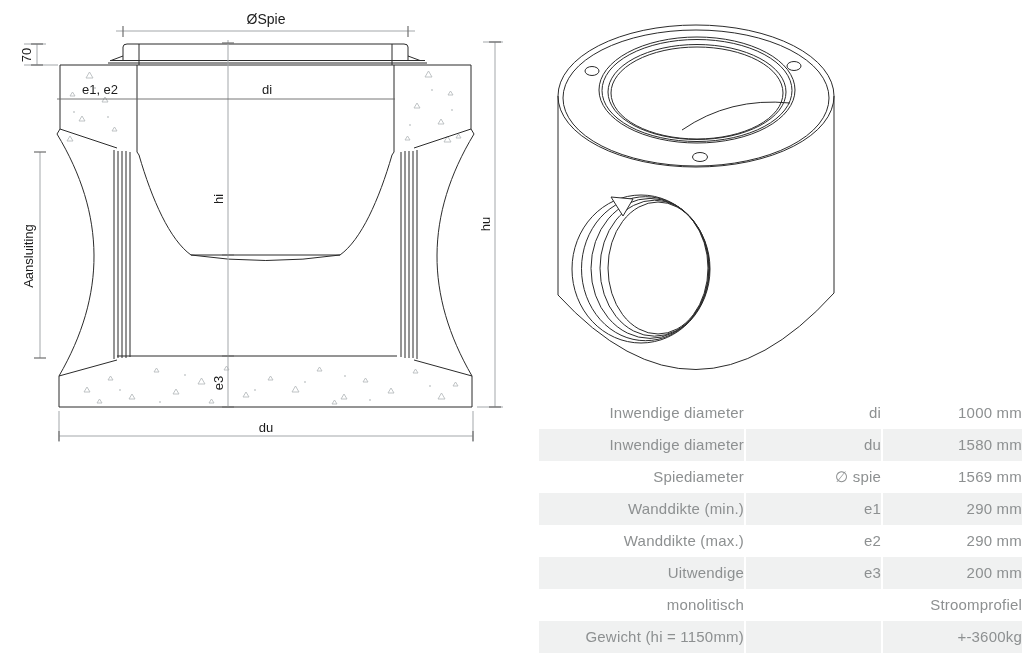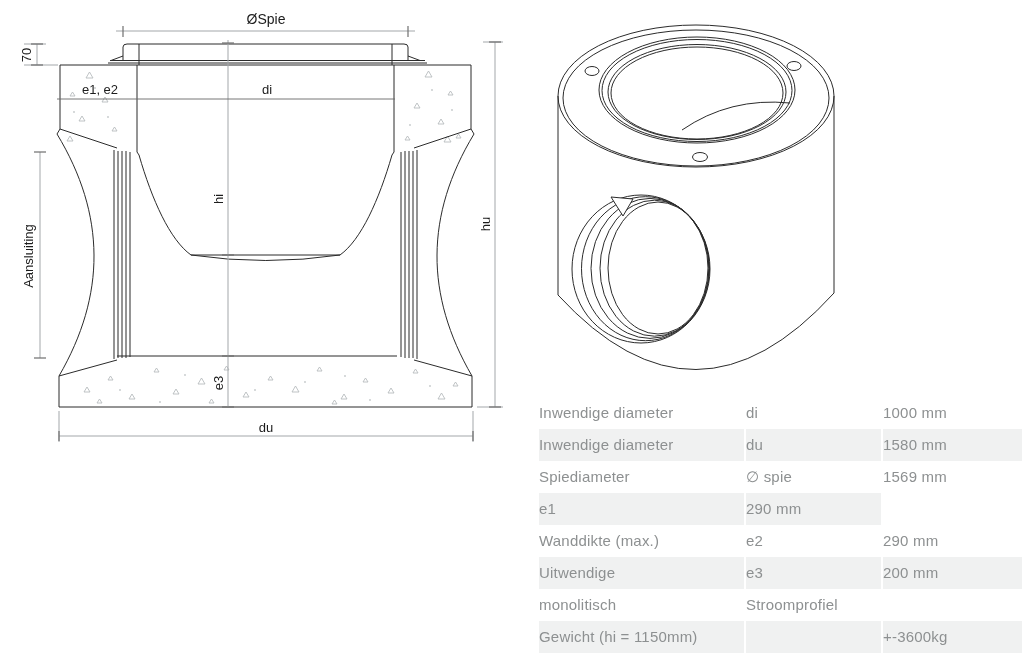--- a/index.html
+++ b/index.html
@@ -15,21 +15,21 @@
   
   .cross-section{position:absolute;left:0;top:0;}
   .iso-view{position:absolute;left:540px;top:5px;}
 
   
   .spec-table{position:absolute;left:539px;top:397px;width:483px;}
   .t-row{display:grid;grid-template-columns:205px 137px 141px;height:32px;}
   .t-row.spanrow{grid-template-columns:205px 278px;}
   .t-row:nth-child(even) .c{background:#f0f1f1;}
   .c{
-    box-sizing:border-box;line-height:32px;text-align:left;
+    box-sizing:border-box;line-height:32px;text-align:right;
     font-size:15px;color:#8d9091;letter-spacing:.2px;
     white-space:nowrap;overflow:hidden;
   }
   .c + .c{border-left:2px solid #ffffff;}
 </style>
 </head>
 <body>
 
 <div class="stage">
 
@@ -221,20 +221,21 @@
       <div class="c">Inwendige diameter</div>
       <div class="c">du</div>
       <div class="c">1580 mm</div>
     </div>
     <div class="t-row">
       <div class="c">Spiediameter</div>
       <div class="c">∅ spie</div>
       <div class="c">1569 mm</div>
     </div>
     <div class="t-row">
+      <div class="c">Wanddikte (min.)</div>
       <div class="c">e1</div>
       <div class="c">290 mm</div>
     </div>
     <div class="t-row">
       <div class="c">Wanddikte (max.)</div>
       <div class="c">e2</div>
       <div class="c">290 mm</div>
     </div>
     <div class="t-row">
       <div class="c">Uitwendige</div>

